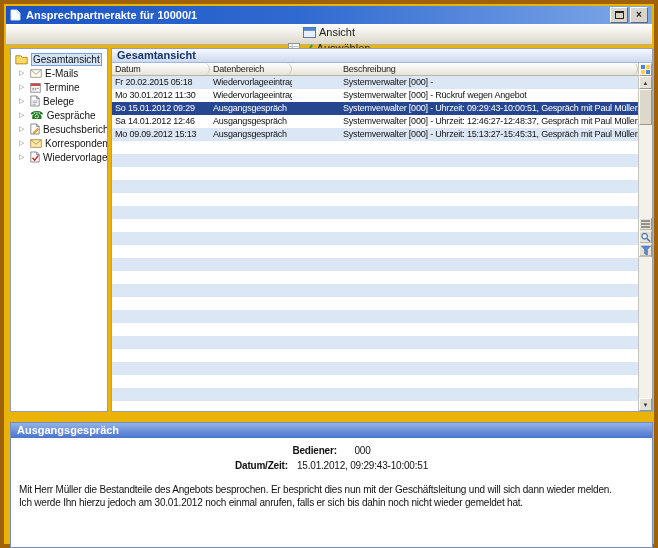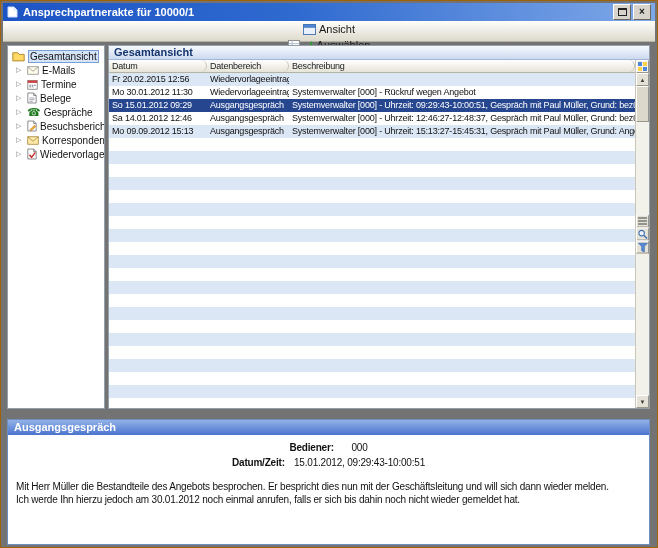--- a/index.html
+++ b/index.html
@@ -1,17 +1,17 @@
 <!DOCTYPE html>
 <html><head>
 <meta charset="utf-8">
 <style>
   html,body{margin:0;padding:0;}
   body{width:658px;height:548px;overflow:hidden;font-family:"Liberation Sans",sans-serif;background:#fff;}
-  .window{position:absolute;inset:0;background:#737373;border:1px solid #a16207;box-sizing:border-box;padding-left:28px;}
+  .window{position:absolute;inset:0;background:#eab308;border:4px solid #a16207;box-sizing:border-box;padding-left:28px;}
 
   
   .titlebar{position:absolute;left:2px;top:2px;right:2px;height:18px;
     background:linear-gradient(90deg,#1c54c4,#2f6ad0 45%,#7fa8e8);
     color:#fff;font-weight:bold;font-size:11px;display:flex;align-items:center;padding:0 4px;box-sizing:border-box;}
   .titlebar .wicon{width:12px;height:12px;margin-right:4px;flex:0 0 auto;}
   .titlebar .ttl{flex:1;white-space:nowrap;overflow:hidden;}
   .tb-btn{width:16px;height:14px;background:#d8d4cc;border:1px solid;border-color:#fff #6a675e #6a675e #fff;
     display:flex;align-items:center;justify-content:center;font-size:10px;line-height:10px;color:#1a1a1a;margin-left:2px;cursor:default;}
   .restore-glyph{display:block;width:7px;height:5px;border:1px solid #222;border-top:2px solid #222;}
@@ -40,21 +40,21 @@
     border:1px solid #95a0ac;box-sizing:border-box;}
   .list-title{position:absolute;left:0;right:0;top:0;height:14px;
     background:linear-gradient(#f7f9fd,#ccd9ef);border-bottom:1px solid #9fb6d9;
     color:#15356e;font-weight:bold;font-size:11px;line-height:13px;padding:0 5px;box-sizing:border-box;}
   .thead{position:absolute;left:0;top:14px;right:14px;height:13px;display:flex;
     background:linear-gradient(#ffffff,#e6e3d7);border-bottom:1px solid #b5b2a6;box-sizing:border-box;}
   .hcell{font-size:9px;letter-spacing:-0.2px;line-height:12px;padding-left:3px;color:#222;
     border-right:1px solid #c9c5b9;box-sizing:border-box;overflow:hidden;white-space:nowrap;border-radius:6px;}
   .c-datum{width:98px;flex:0 0 auto;}
   .c-bereich{width:82px;flex:0 0 auto;}
-  .c-beschr{flex:1;}
+  .c-beschr{flex:1;margin-left:48px;}
   .trow{position:absolute;left:0;right:14px;height:13px;display:flex;}
   .tcell{font-size:9px;letter-spacing:-0.2px;line-height:13px;padding-left:3px;color:#111;
     box-sizing:border-box;overflow:hidden;white-space:nowrap;}
   .row-blue{background:#dce7f5;}
   .row-white{background:#fff;}
   .row-sel{background:#26478f;}
   .row-sel .tcell{color:#fff;}
   .filler{position:absolute;left:0;right:14px;top:92px;bottom:0;
     background:repeating-linear-gradient(to bottom,#fff 0 13px,#dce7f5 13px 26px);}
 
@@ -222,22 +222,23 @@
   <div class="list-panel">
     <div class="list-title">Gesamtansicht</div>
 
     <div class="thead">
       <div class="hcell c-datum">Datum</div>
       <div class="hcell c-bereich">Datenbereich</div>
       <div class="hcell c-beschr">Beschreibung</div>
     </div>
 
     <div class="trow row-blue" style="top:27px">
-      <div class="tcell c-datum">Fr 20.02.2015 12:56</div>
+      <div class="tcell c-datum">Fr 20.02.2015 05:18</div>
       <div class="tcell c-bereich">Wiedervorlageeintrag</div>
+      <div class="tcell c-beschr">Systemverwalter [000] -</div>
     </div>
     <div class="trow row-white" style="top:40px">
       <div class="tcell c-datum">Mo 30.01.2012 11:30</div>
       <div class="tcell c-bereich">Wiedervorlageeintrag</div>
       <div class="tcell c-beschr">Systemverwalter [000] - Rückruf wegen Angebot</div>
     </div>
     <div class="trow row-sel" style="top:53px">
       <div class="tcell c-datum">So 15.01.2012 09:29</div>
       <div class="tcell c-bereich">Ausgangsgespräch</div>
       <div class="tcell c-beschr">Systemverwalter [000] - Uhrzeit: 09:29:43-10:00:51, Gespräch mit Paul Müller, Grund: bezüglich Angeb</div>

